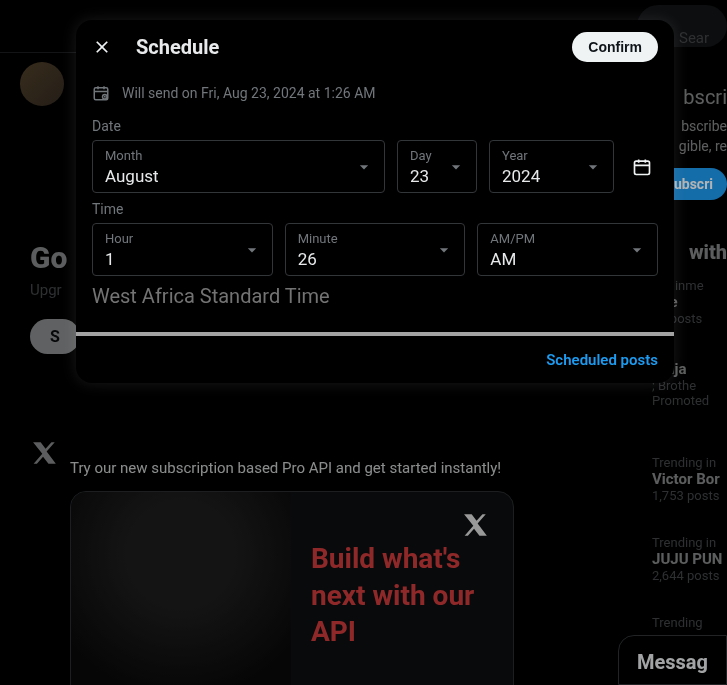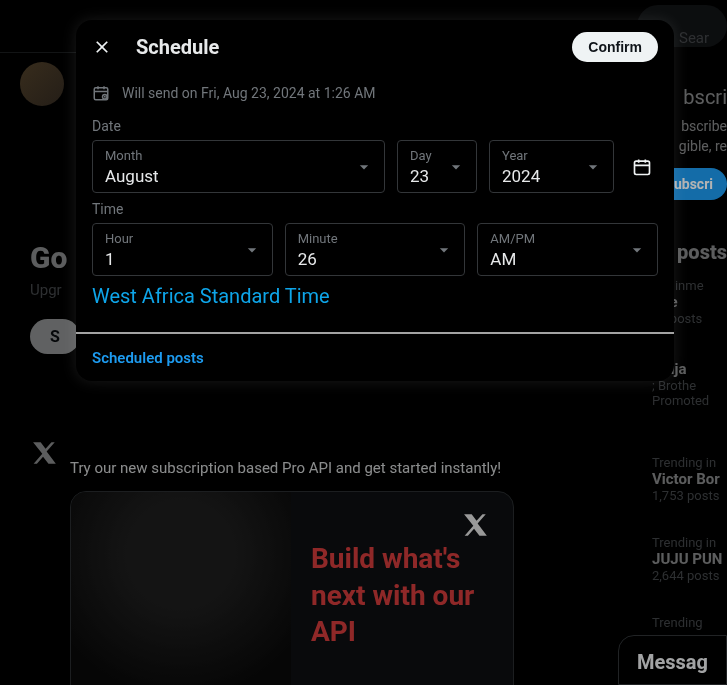--- a/index.html
+++ b/index.html
@@ -61,23 +61,23 @@
 .select-wrap.hour { flex: 1; }
 .select-wrap.minute { flex: 1; }
 .select-wrap.ampm { flex: 1; }
 .select-wrap .lbl { color: #71767b; font-size: 13px; display: block; }
 .select-wrap .val { color: #e7e9ea; font-size: 17px; margin-top: 3px; display: block; }
 .select-wrap .chev { position: absolute; right: 10px; top: 50%; transform: translateY(-50%); color: #71767b; }
 
 .cal-icon { color: #e7e9ea; padding: 6px; cursor: pointer; }
 
 .tz-section { margin-top: 4px; margin-bottom: 12px; }
-.tz-value { font-size: 20px; color: #0ea5e9; margin-top: 2px; }
-
-.modal-footer { border-top: 2px solid #a3a3a3; padding: 14px 16px; }
+.tz-value { font-size: 20px; color: #737373; margin-top: 2px; }
+
+.modal-footer { border-top: 4px solid #a3a3a3; padding: 14px 16px; text-align: right; }
 .sched-link { color: #1d9bf0; font-size: 15px; font-weight: 600; cursor: pointer; }
 
 svg { display: block; }
 </style>
 </head>
 <body>
 
 <div class="bg-tabs">
   <span class="active">For you</span>
   <span class="inactive">Following</span>
@@ -90,21 +90,21 @@
   <span>Sear</span>
 </div>
 
 <div class="bg-avatar"></div>
 
 <div class="bg-right-text" style="top:85px;font-weight:400;font-size:20px">bscri</div>
 <div class="bg-right-text" style="top:118px">bscribe</div>
 <div class="bg-right-text" style="top:138px">gible, re</div>
 <div class="bg-subscribe-btn">Subscri</div>
 
-<div class="bg-right-text" style="top:240px;font-weight:800;font-size:20px">posts</div>
+<div class="bg-right-text" style="top:240px;font-weight:800;font-size:20px">with</div>
 
 <div class="bg-trend" style="top:278px">
   <div class="label">ertainme</div>
   <div class="name">thie</div>
   <div class="count">72 posts</div>
 </div>
 <div class="bg-trend" style="top:360px">
   <div class="name">Naija</div>
   <div class="label">; Brothe</div>
   <div class="count">Promoted</div>

